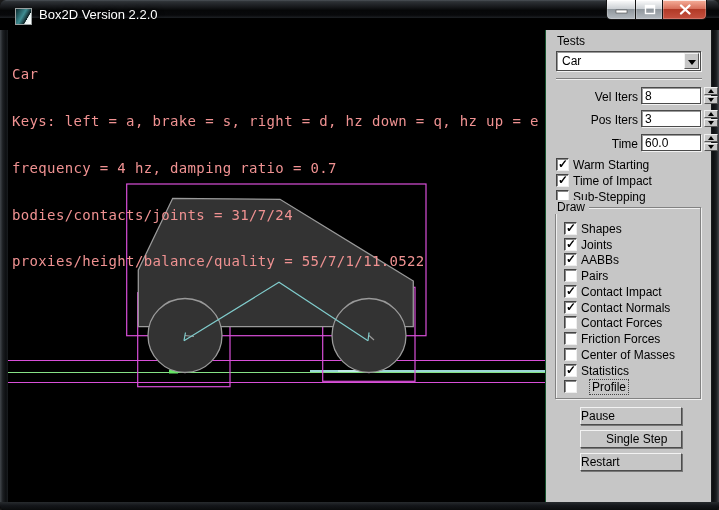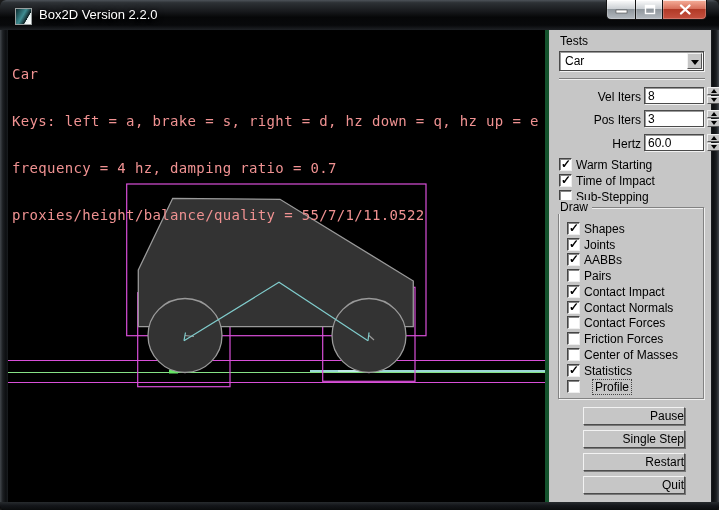--- a/index.html
+++ b/index.html
@@ -1,18 +1,18 @@
 <!DOCTYPE html>
 <html><head>
 <meta charset="utf-8">
 <style>
   html,body{margin:0;padding:0;background:#1a1a1a;}
   .window{position:relative;width:719px;height:510px;background:#000;border-radius:6px 6px 4px 4px;overflow:hidden;font-family:"Liberation Sans",sans-serif;}
   
-  .titlebar{position:absolute;left:0;top:0;width:719px;height:30px;
+  .titlebar{position:absolute;left:0;top:0;width:719px;height:18px;
     background:linear-gradient(180deg,#4d5359 0%,#2d3135 9%,#17191c 38%,#060708 58%,#08090b 84%,#1e2125 100%);}
   .app-icon{position:absolute;left:15px;top:8px;width:15px;height:15px;border:1px solid #9aa0a0;
     background:linear-gradient(120deg,#0c2a2e 0%,#3f8d92 45%,#0d1f22 70%,#e8f4f4 72%,#ffffff 100%);}
   .window-title{position:absolute;left:39px;top:7px;color:#ffffff;font-size:13px;
     text-shadow:0 1px 3px #000,0 0 6px rgba(0,0,0,.9);white-space:nowrap;}
   .caption-buttons{position:absolute;left:606px;top:0;height:21px;display:flex;}
   .cap-btn{position:relative;height:20px;border:1px solid #141414;border-top:none;box-sizing:border-box;
     box-shadow:inset 0 1px 0 rgba(255,255,255,.65),inset 0 0 0 1px rgba(255,255,255,.22);}
   .btn-min{width:30px;border-radius:0 0 0 5px;background:linear-gradient(180deg,#fdfdfd,#cdd1d5 45%,#8f969c 50%,#b4bac0);}
   .btn-max{width:28px;margin-left:-1px;background:linear-gradient(180deg,#fdfdfd,#cdd1d5 45%,#8f969c 50%,#b4bac0);}
@@ -26,21 +26,21 @@
     background:linear-gradient(270deg,#42474c,#1b1e21 35%,#0c0e10 75%,#1a1d20);}
   .border-bottom{position:absolute;left:0;top:502px;width:719px;height:8px;border-radius:0 0 4px 4px;
     background:linear-gradient(180deg,#272b2e,#14161a 45%,#0a0c0d);}
   
   .canvas{position:absolute;left:8px;top:30px;width:537px;height:472px;background:#000;overflow:hidden;}
   .stats{position:absolute;left:4px;top:6px;font-family:"DejaVu Sans Mono",monospace;font-size:14px;
     line-height:15.6px;letter-spacing:.35px;white-space:pre;}
   .scene{position:absolute;left:0;top:0;}
   
   .panel{position:absolute;left:545px;top:30px;width:166px;height:472px;background:#c6c6c6;
-    border-left:4px solid #14532d;box-sizing:border-box;color:#000;font-size:12px;}
+    border-left:1px solid #14532d;box-sizing:border-box;color:#000;font-size:12px;}
   .panel .abs{position:absolute;}
   .plabel{white-space:nowrap;}
   .combo{position:absolute;left:10px;top:21px;width:145px;height:20px;background:#fff;box-sizing:border-box;
     border:1px solid #4a4a4a;box-shadow:1px 1px 0 #f2f2f2,inset 1px 1px 0 #9a9a9a;}
   .combo-value{position:absolute;left:5px;top:2px;font-size:12px;}
   .combo-arrow-btn{position:absolute;right:1px;top:1px;width:15px;height:16px;background:#c6c6c6;box-sizing:border-box;
     border:1px solid;border-color:#f2f2f2 #555 #555 #f2f2f2;}
   .tri-down{position:absolute;left:3px;top:6px;width:0;height:0;
     border-left:4px solid transparent;border-right:4px solid transparent;border-top:5px solid #000;}
   .separator{position:absolute;left:10px;top:48px;width:146px;height:0;
@@ -62,21 +62,21 @@
   .checkbox{position:absolute;left:0;top:0;width:13px;height:13px;background:#fff;box-sizing:border-box;
     border:1px solid;border-color:#444 #eee #eee #444;box-shadow:inset 1px 1px 0 #888;}
   .checkmark{position:absolute;left:1px;top:-2px;font-size:12px;font-weight:bold;color:#000;}
   .check-label{position:absolute;left:17px;top:0;}
   .check-label.focused{outline:1px dotted #444;padding:0 2px;left:26px;}
   .group{position:absolute;left:9px;top:177px;width:146px;height:192px;box-sizing:border-box;
     border:1px solid #828282;box-shadow:inset 1px 1px 0 #efefef,1px 1px 0 #efefef;}
   .group-title{position:absolute;left:7px;top:170px;background:#c6c6c6;padding:0 4px;}
   .glui-btn{position:absolute;left:34px;width:102px;height:18px;box-sizing:border-box;background:#c6c6c6;
     border:1px solid;border-color:#f2f2f2 #4c4c4c #4c4c4c #f2f2f2;box-shadow:1px 1px 0 #777;
-    text-align:right;line-height:16px;font-size:12px;cursor:default;}
+    text-align:left;line-height:16px;font-size:12px;cursor:default;}
 </style>
 </head>
 <body>
 
 <div class="window">
 
   <div class="titlebar">
     <div class="app-icon"></div>
     <div class="window-title">Box2D Version 2.2.0</div>
     <div class="caption-buttons">
@@ -128,20 +128,21 @@
       <line x1="361" y1="305.5" x2="366" y2="310" stroke-width="1.2" stroke="#9a9a9a"></line>
 
       <polyline points="176,310.7 271,252.3 360,310.7" fill="none" stroke-width="1.2" stroke="#80cccc"></polyline>
       <line x1="176" y1="310.7" x2="177.5" y2="302.5" stroke-width="1.2" stroke="#80cccc"></line>
       <line x1="360" y1="310.7" x2="361" y2="302.5" stroke-width="1.2" stroke="#80cccc"></line>
     </svg>
     <div class="stats" style="color: rgb(240, 146, 146);">
       <div>Car</div>
       <div>Keys: left = a, brake = s, right = d, hz down = q, hz up = e</div>
       <div>frequency = 4 hz, damping ratio = 0.7</div>
+      <div>bodies/contacts/joints = 31/7/24</div>
       <div>proxies/height/balance/quality = 55/7/1/11.0522</div>
     </div>
   </div>
 
   <div class="panel">
 
     <div class="abs plabel" style="left:11px;top:4px;">Tests</div>
     <div class="combo">
       <div class="combo-value">Car</div>
       <div class="combo-arrow-btn">
@@ -168,21 +169,21 @@
       <div class="spinner">
         <div class="spin-up">
             <div class="tri-u"></div>
           </div>
         <div class="spin-down">
             <div class="tri-d"></div>
           </div>
       </div>
     </div>
     <div class="spin-row" style="top:104px;">
-      <div class="spin-label">Hertz</div>
+      <div class="spin-label">Time</div>
       <input class="spin-field" value="60.0" style="">
       <div class="spinner">
         <div class="spin-up">
             <div class="tri-u"></div>
           </div>
         <div class="spin-down">
             <div class="tri-d"></div>
           </div>
       </div>
     </div>
@@ -272,16 +273,15 @@
     <div class="check-row" style="left:18px;top:350px;">
       <span class="checkbox">
           <span class="checkmark"></span>
         </span>
       <span class="check-label focused">Profile</span>
     </div>
 
     <div class="glui-btn" style="top:377px;">Pause</div>
     <div class="glui-btn" style="top:400px;padding-left:25px;">Single Step</div>
     <div class="glui-btn" style="top:423px;">Restart</div>
-    <div class="glui-btn" style="top:446px;">Quit</div>
   </div>
 
 </div>
 
 </body></html>

